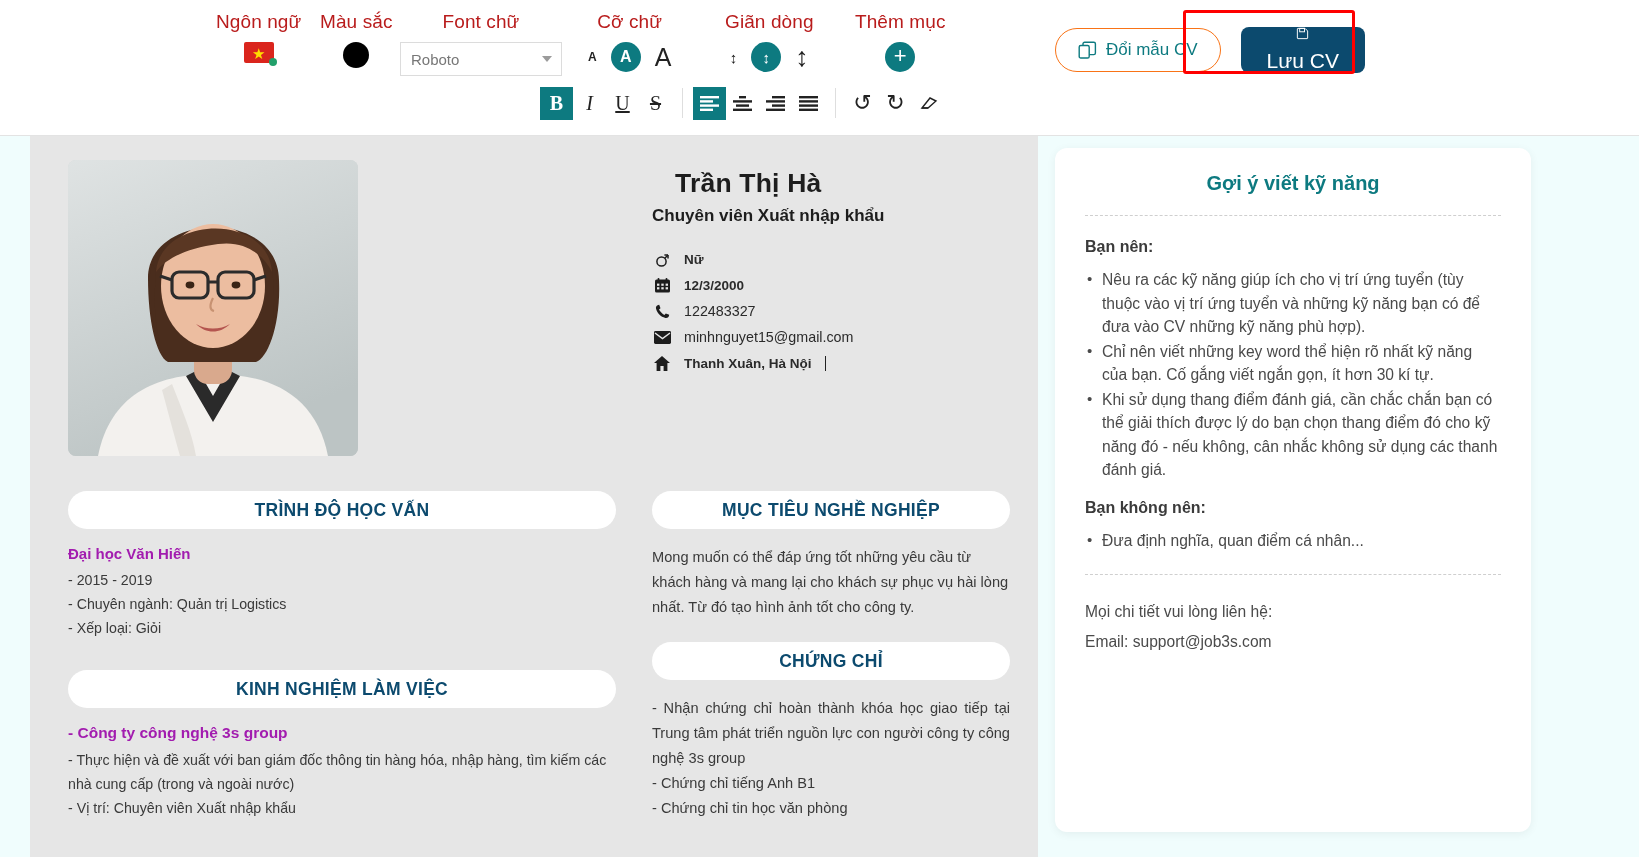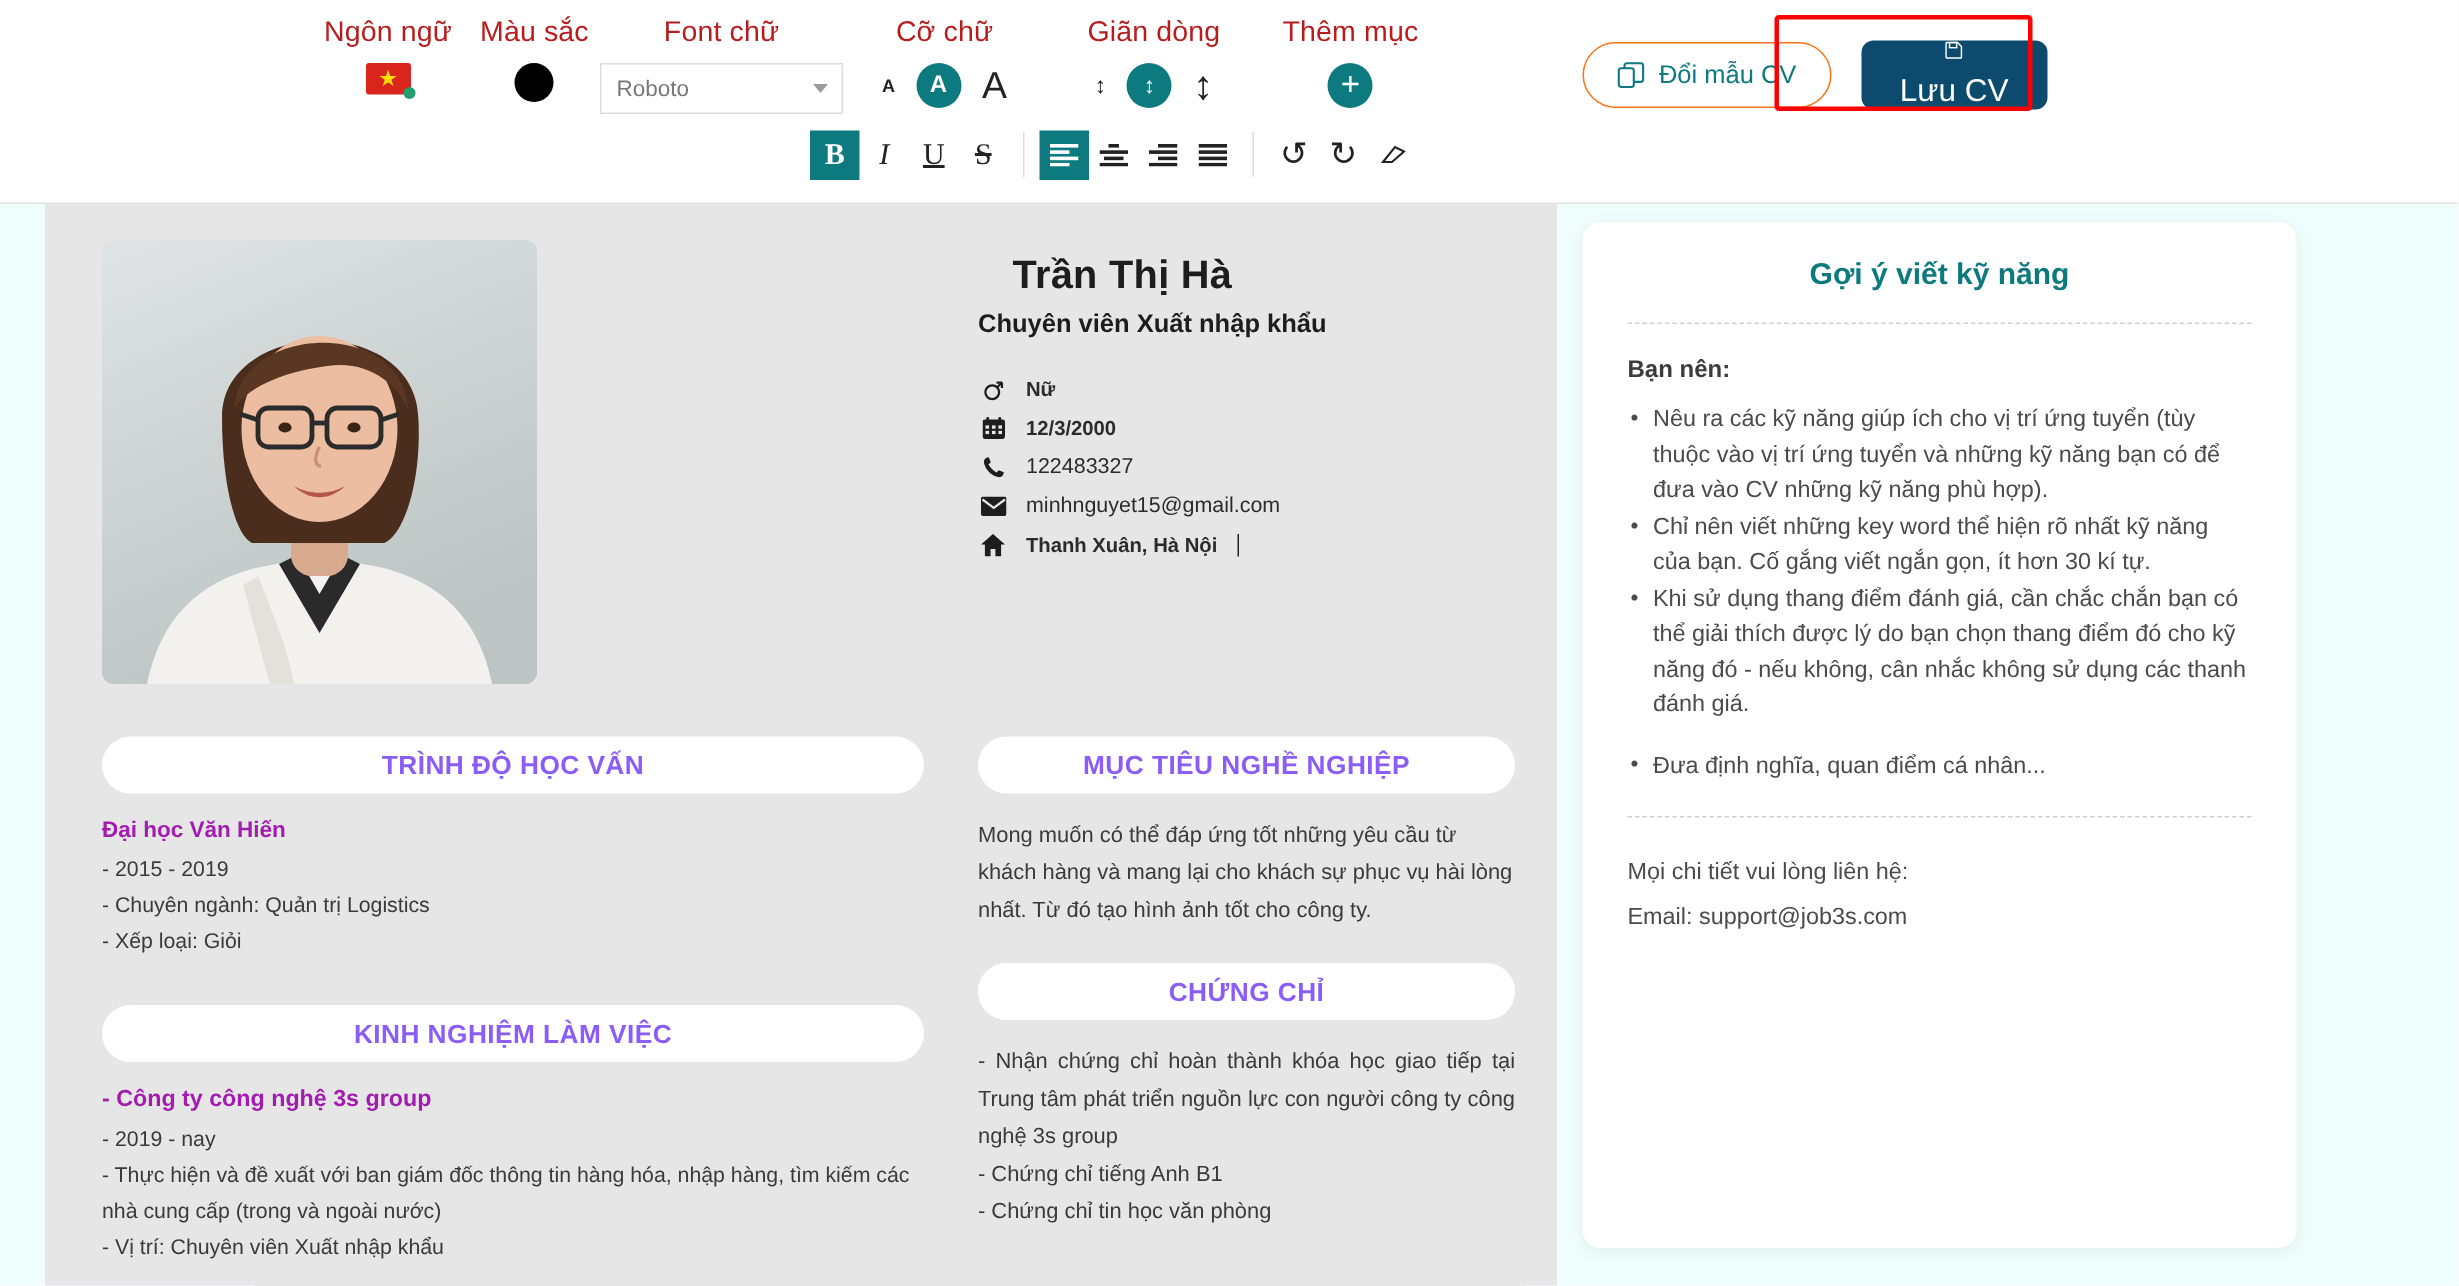--- a/index.html
+++ b/index.html
@@ -202,21 +202,21 @@
 
   
   .col-left { position: absolute; left: 38px; top: 355px; width: 548px; }
   .col-mid  { position: absolute; left: 622px; top: 355px; width: 358px; }
 
   .sec-title {
     background: #ffffff;
     border-radius: 24px;
     height: 38px;
     display: flex; align-items: center; justify-content: center;
-    font-size: 17.5px; font-weight: 700; color: #8b5cf6;
+    font-size: 17.5px; font-weight: 700; color: #0c4a6e;
     letter-spacing: .3px;
     margin-bottom: 16px;
   }
   .blk-head {
     font-size: 15px; font-weight: 700; color: #a21caf;
     margin-bottom: 6px;
   }
   .blk-line {
     font-size: 14.2px; color: #3a3a3a;
     line-height: 24px;
@@ -540,21 +540,20 @@
       <div class="sec-title">TRÌNH ĐỘ HỌC VẤN</div>
       <div class="blk-head">Đại học Văn Hiến</div>
       <div class="blk-line">- 2015 - 2019</div>
       <div class="blk-line">- Chuyên ngành: Quản trị Logistics</div>
       <div class="blk-line">- Xếp loại: Giỏi</div>
 
       <div class="gap-lg"></div>
 
       <div class="sec-title">KINH NGHIỆM LÀM VIỆC</div>
       <div class="blk-head" style="font-size:15.5px;">- Công ty công nghệ 3s group</div>
-      <div class="blk-line">- 2019 - nay</div>
       <div class="blk-line">- Thực hiện và đề xuất với ban giám đốc thông tin hàng hóa, nhập hàng, tìm kiếm các nhà cung cấp (trong và ngoài nước)</div>
       <div class="blk-line">- Vị trí: Chuyên viên Xuất nhập khẩu</div>
     </div>
 
     <div class="col-mid">
       <div class="sec-title">MỤC TIÊU NGHỀ NGHIỆP</div>
       <div class="para">Mong muốn có thể đáp ứng tốt những yêu cầu từ khách hàng và mang lại cho khách sự phục vụ hài lòng nhất. Từ đó tạo hình ảnh tốt cho công ty.</div>
 
       <div class="gap-md"></div>
 
@@ -568,20 +567,21 @@
   <div class="tips">
     <div class="tips-title">Gợi ý viết kỹ năng</div>
     <div class="tips-body">
       <div class="tips-sub">Bạn nên:</div>
       <ul class="tips-list">
         <li>Nêu ra các kỹ năng giúp ích cho vị trí ứng tuyển (tùy thuộc vào vị trí ứng tuyển và những kỹ năng bạn có để đưa vào CV những kỹ năng phù hợp).</li>
         <li>Chỉ nên viết những key word thể hiện rõ nhất kỹ năng của bạn. Cố gắng viết ngắn gọn, ít hơn 30 kí tự.</li>
         <li>Khi sử dụng thang điểm đánh giá, cần chắc chắn bạn có thể giải thích được lý do bạn chọn thang điểm đó cho kỹ năng đó - nếu không, cân nhắc không sử dụng các thanh đánh giá.</li>
       </ul>
       <div class="tips-gap"></div>
+      <div class="tips-sub">Bạn không nên:</div>
       <ul class="tips-list">
         <li>Đưa định nghĩa, quan điểm cá nhân...</li>
       </ul>
       <div class="tips-foot">
         <div>Mọi chi tiết vui lòng liên hệ:</div>
         <div>Email: support@job3s.com</div>
       </div>
     </div>
   </div>
 </div>

